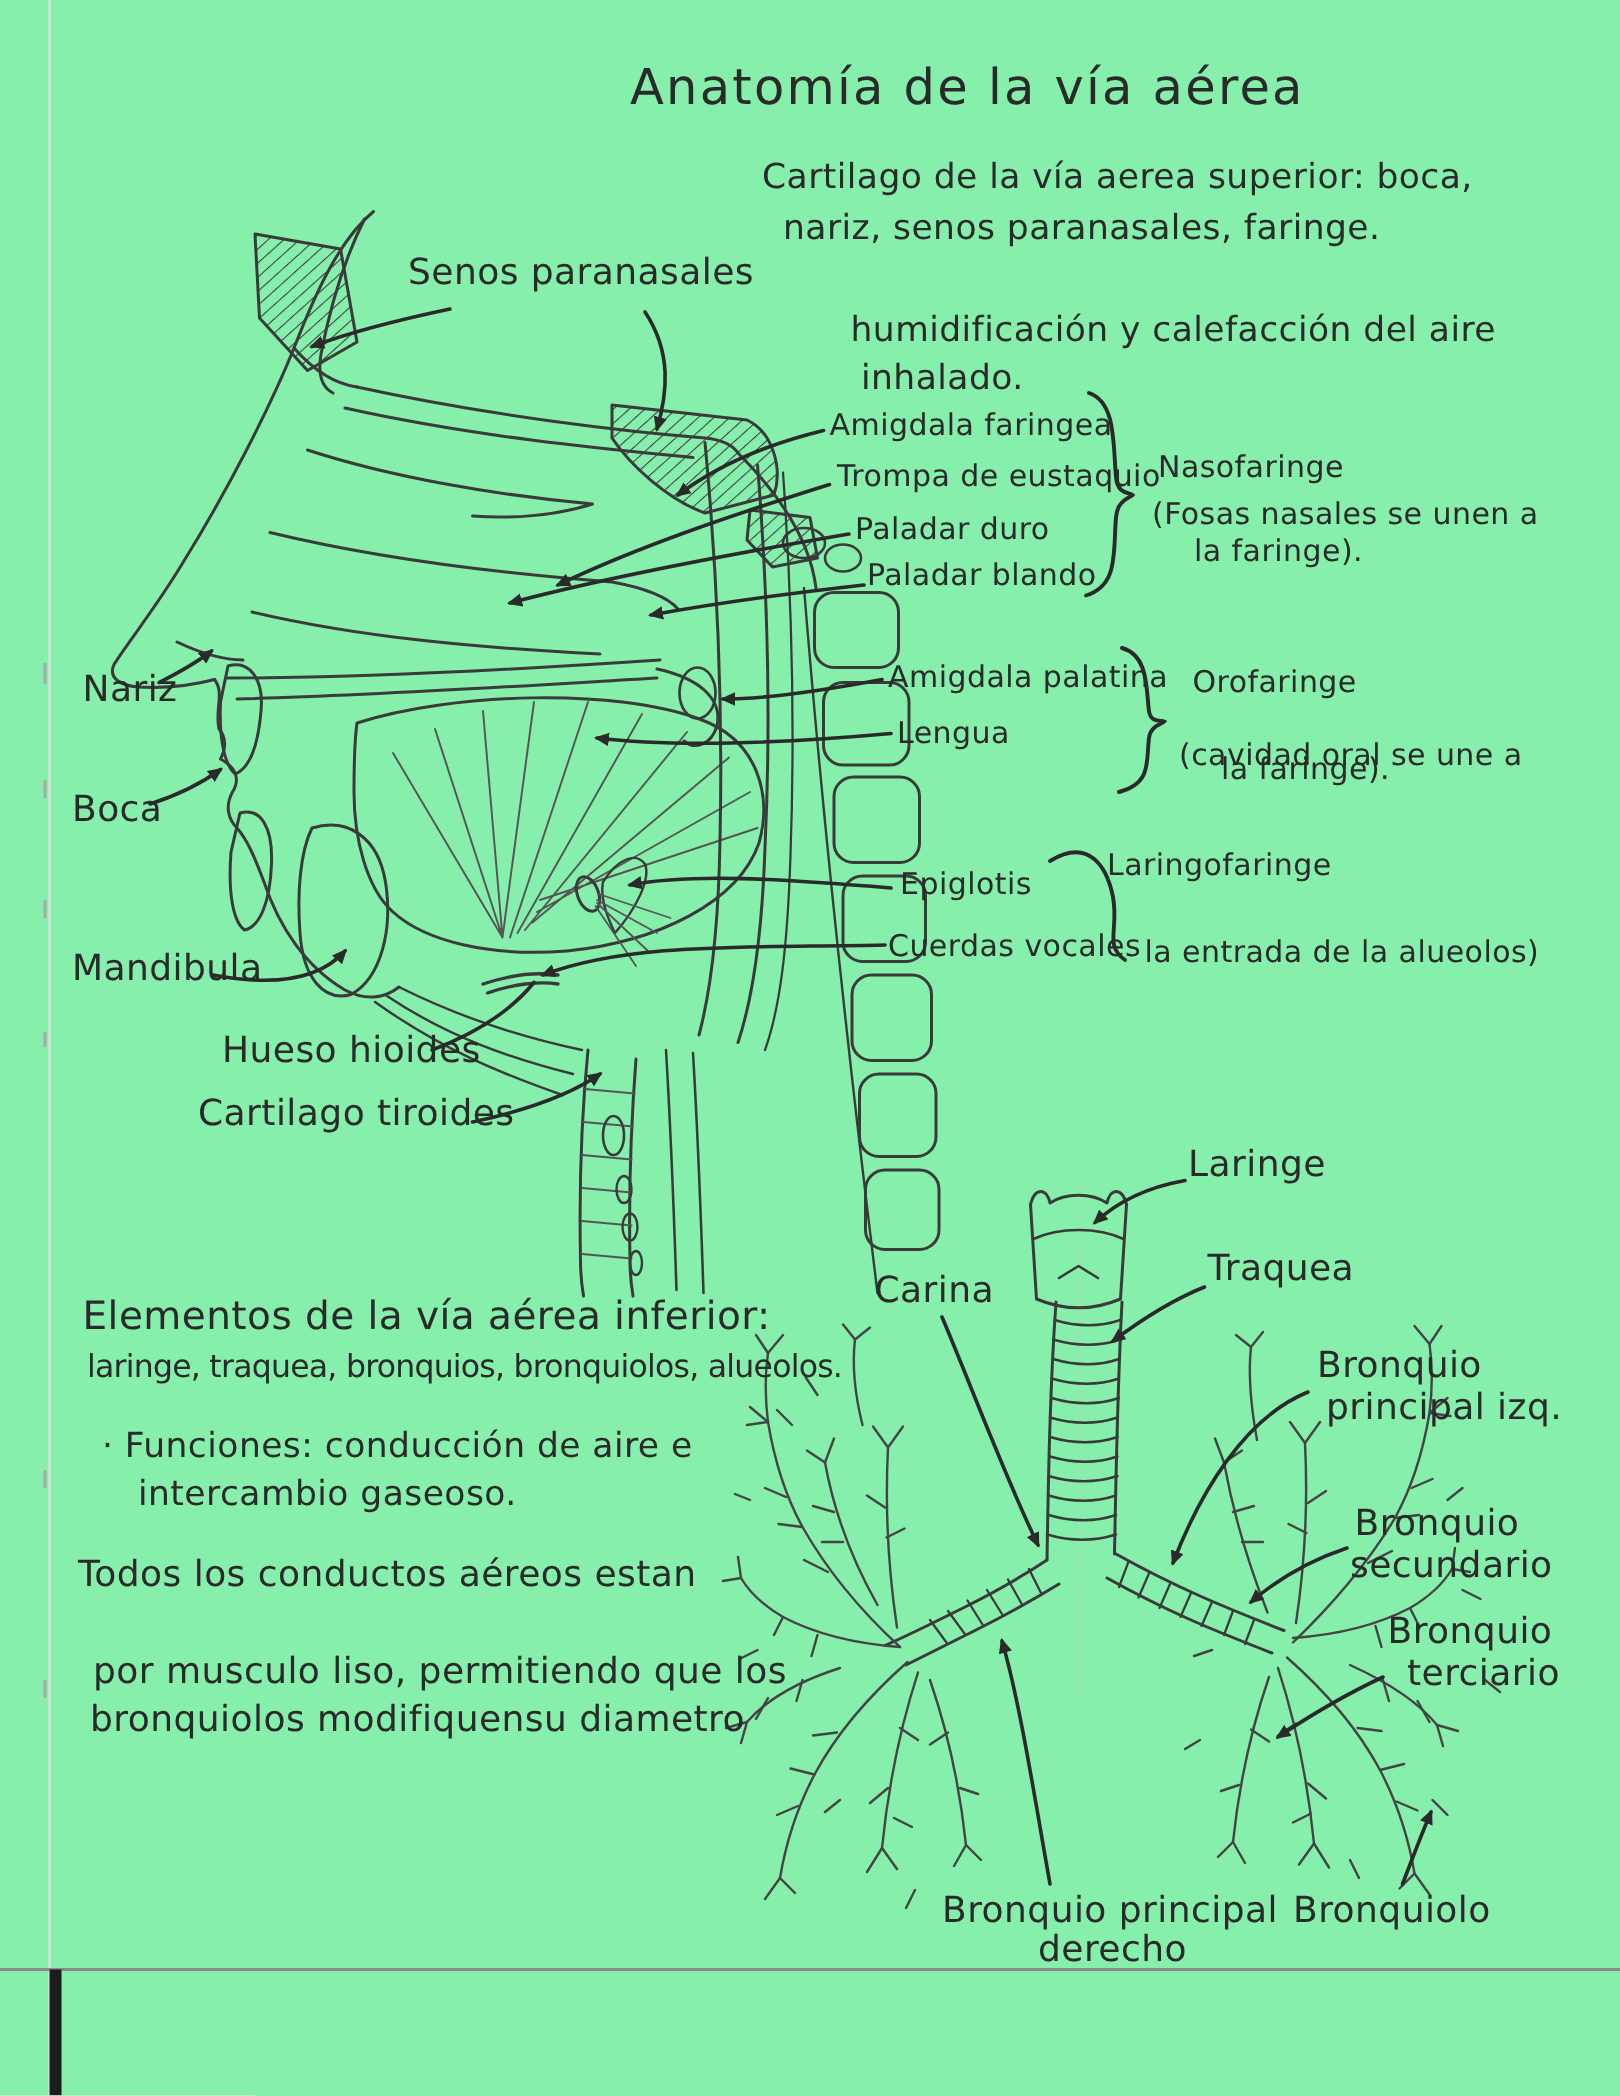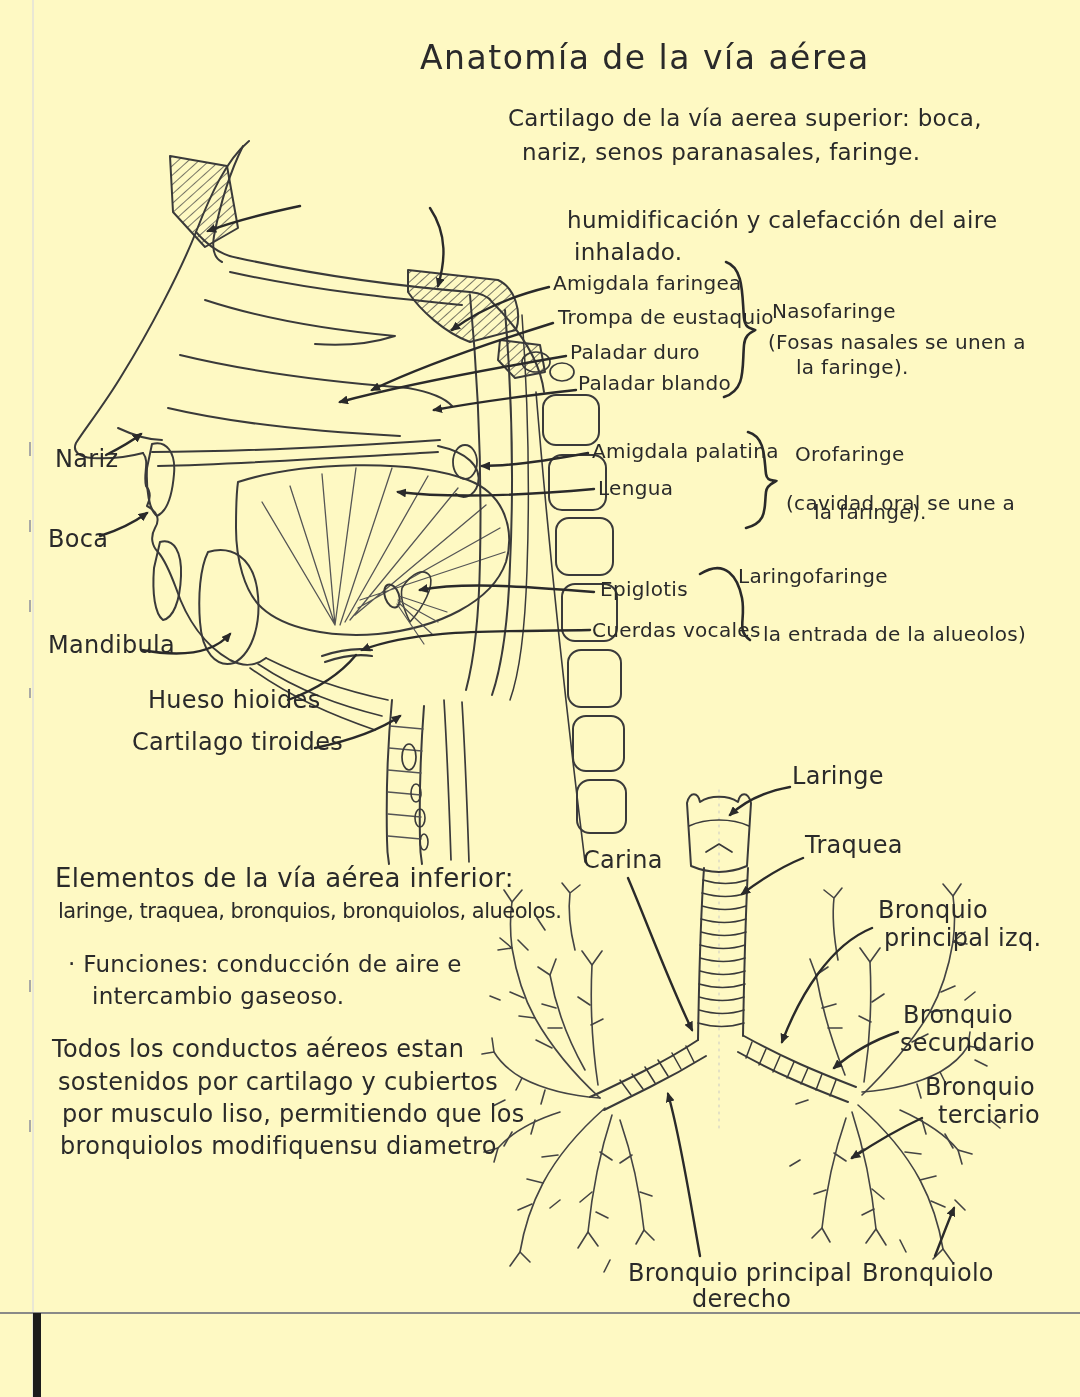--- a/index.html
+++ b/index.html
@@ -1,19 +1,19 @@
 <!DOCTYPE html>
 <html><head>
 <meta charset="utf-8">
 <style>
   html,body{margin:0;padding:0;background:#e8e8e6;}
   .page{
     position:relative;
     width:1080px;height:1397px;
-    background:#fef9c3;
+    background:#86efac;
     overflow:hidden;
     font-family:"DejaVu Sans", sans-serif;
     color:#2a2a2a;
   }
   .art{position:absolute;left:0;top:0;}
   .hw{
     position:absolute;
     white-space:nowrap;
     color:#2a2a2a;
     letter-spacing:0.3px;
@@ -220,20 +220,21 @@
     </g>
   </svg>
 
   <div class="hw s33" style="left:420px;top:40px;">Anatomía de la vía aérea</div>
 
   <div class="hw s23" style="left:508px;top:106px;">Cartilago de la vía aerea superior: boca,</div>
   <div class="hw s23" style="left:522px;top:140px;">nariz, senos paranasales, faringe.</div>
   <div class="hw s23" style="left:567px;top:208px;">humidificación y calefacción del aire</div>
   <div class="hw s23" style="left:574px;top:240px;">inhalado.</div>
 
+  <div class="hw s24" style="left:272px;top:168px;">Senos paranasales</div>
 
   <div class="hw s22" style="left:553px;top:272px;">Amigdala faringea</div>
   <div class="hw s22" style="left:558px;top:306px;">Trompa de eustaquio</div>
   <div class="hw s22" style="left:570px;top:341px;">Paladar duro</div>
   <div class="hw s22" style="left:578px;top:372px;">Paladar blando</div>
 
   <div class="hw s22" style="left:772px;top:300px;">Nasofaringe</div>
   <div class="hw s20" style="left:768px;top:331px;">(Fosas nasales se unen a</div>
   <div class="hw s20" style="left:796px;top:356px;">la faringe).</div>
 
@@ -255,21 +256,20 @@
   <div class="hw s24" style="left:48px;top:632px;">Mandibula</div>
   <div class="hw s24" style="left:148px;top:687px;">Hueso hioides</div>
   <div class="hw s24" style="left:132px;top:729px;">Cartilago tiroides</div>
 
   <div class="hw s26" style="left:55px;top:864px;">Elementos de la vía aérea inferior:</div>
   <div class="hw s21 cond" style="left:58px;top:900px;">laringe, traquea, bronquios, bronquiolos, alueolos.</div>
   <div class="hw s23" style="left:68px;top:952px;">· Funciones: conducción de aire e</div>
   <div class="hw s23" style="left:92px;top:984px;">intercambio gaseoso.</div>
 
   <div class="hw s24" style="left:52px;top:1036px;">Todos los conductos aéreos estan</div>
-  <div class="hw s24" style="left:58px;top:1069px;">sostenidos por cartilago y cubiertos</div>
   <div class="hw s24" style="left:62px;top:1101px;">por musculo liso, permitiendo que los</div>
   <div class="hw s24" style="left:60px;top:1133px;">bronquiolos modifiquensu diametro</div>
 
   <div class="hw s24" style="left:583px;top:847px;">Carina</div>
   <div class="hw s24" style="left:792px;top:763px;">Laringe</div>
   <div class="hw s24" style="left:805px;top:832px;">Traquea</div>
 
   <div class="hw s24" style="left:878px;top:897px;">Bronquio</div>
   <div class="hw s24" style="left:884px;top:925px;">principal izq.</div>
 

